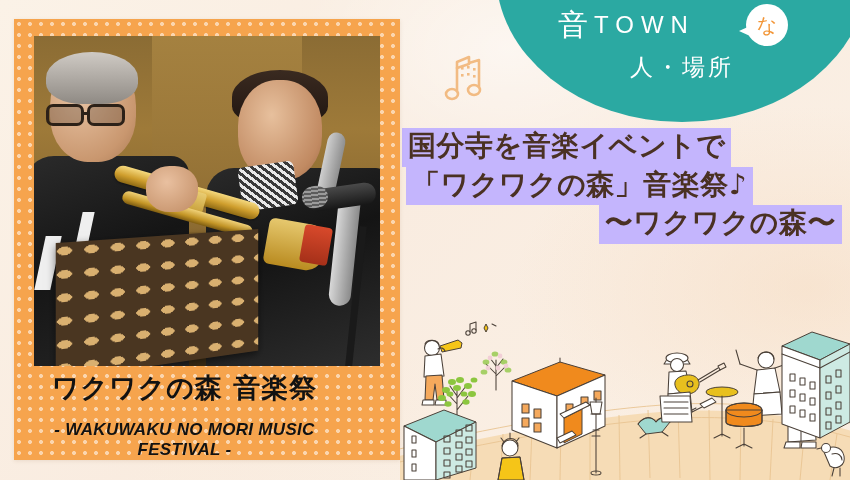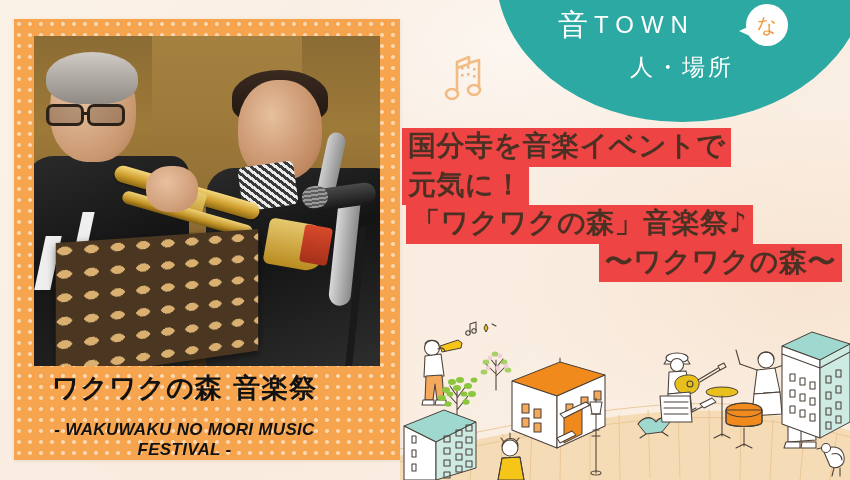--- a/index.html
+++ b/index.html
@@ -90,21 +90,21 @@
     display: block;
     color: #4a3123;
     font-size: 28px;
     line-height: 1.02;
     font-weight: bold;
     letter-spacing: 0.5px;
     font-family: "DejaVu Sans", "Liberation Sans", sans-serif;
     white-space: nowrap;
   }
   .title-line > span {
-    background: #ef4444;
+    background: #c4b5fd;
     padding: 4px 6px 6px 6px;
     display: inline-block;
   }
   .tl-1 { text-align: left; }
   .tl-2 { text-align: left; }
   .tl-3 { text-align: left; margin-left: 4px; text-decoration: underline; }
   .tl-4 { text-align: right; }
   #title-block .tl-4 { display: block; }
 
   
@@ -587,21 +587,20 @@
       </div>
       <div id="speech-bubble">
         <span class="bubble-char">な</span>
       </div>
       <div class="badge-sub">人・場所</div>
     </div>
   </div>
 
   <div id="title-block">
     <div class="title-line tl-1"><span>国分寺を音楽イベントで</span></div>
-    <div class="title-line tl-2"><span>元気に！</span></div>
     <div class="title-line tl-3"><span>「ワクワクの森」音楽祭♪</span></div>
     <div class="title-line tl-4"><span>〜ワクワクの森〜</span></div>
   </div>
 
   <div id="photo-card">
     <div id="photo-frame">
       <div id="photo">
         <div class="backdrop-panel"></div>
 
         <div class="m2-body"></div>

